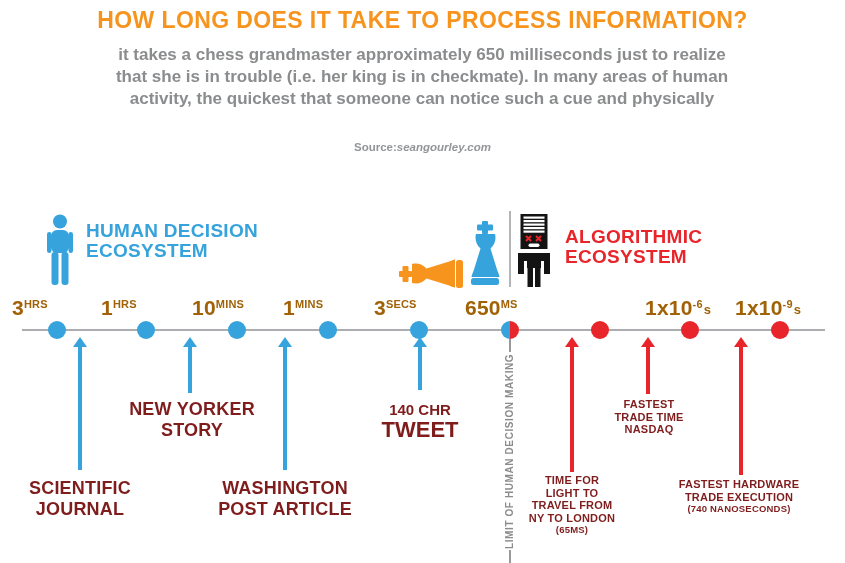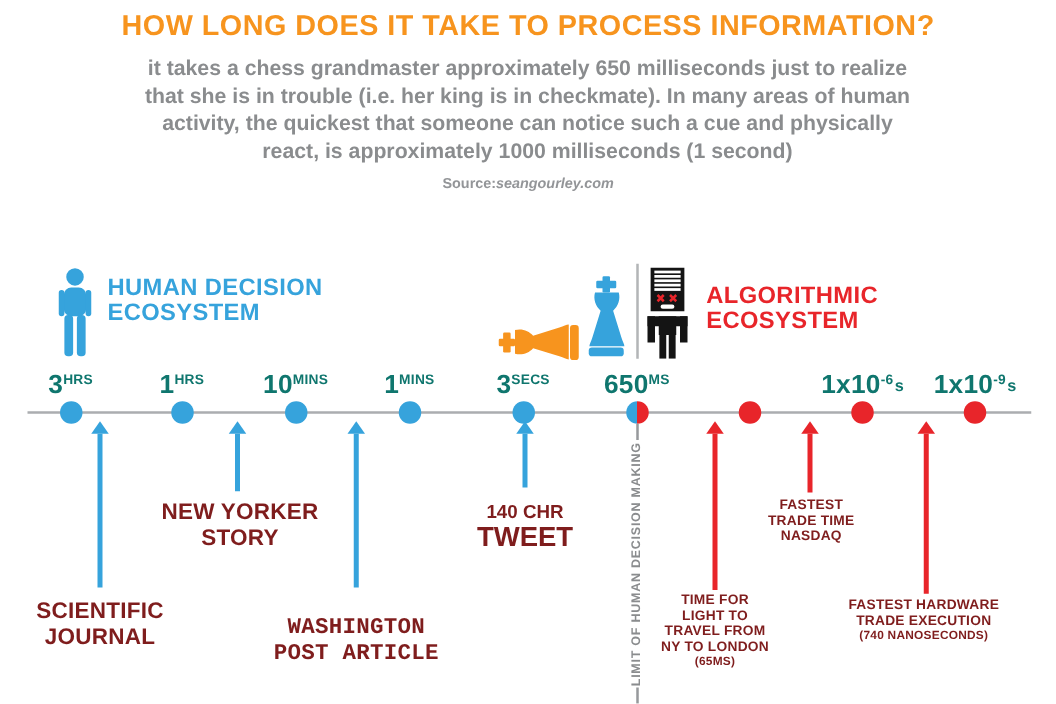--- a/index.html
+++ b/index.html
@@ -23,21 +23,21 @@
   .source .src-label{font-weight:bold;margin-right:0;}
   .source .src-value{font-style:italic;font-weight:bold;}
   
   .eco-label{position:absolute;font-size:19px;font-weight:bold;line-height:20px;letter-spacing:.3px;}
   .eco-label.human{left:86px;top:221px;color:#36A3DC;}
   .eco-label.algo{left:565px;top:227px;color:#E8252A;}
   .icon-wrap{position:absolute;}
   .eco-divider{position:absolute;left:509px;top:211px;width:2px;height:76px;background:#B3B5B7;}
   
   .axis{position:absolute;left:22px;top:329px;width:803px;height:2px;background:#ABADB0;}
-  .tick-label{position:absolute;top:296px;width:90px;text-align:center;color:#0f766e;font-weight:bold;white-space:nowrap;}
+  .tick-label{position:absolute;top:296px;width:90px;color:#a16207;font-weight:bold;white-space:nowrap;}
   .tick-label .big{font-size:21px;letter-spacing:.2px;}
   .tick-label .sup{font-size:11px;position:relative;top:-7px;letter-spacing:.2px;}
   .tick-label .tail{font-size:13px;position:relative;top:-1px;margin-left:1px;}
   .dot{position:absolute;top:321px;width:18px;height:18px;border-radius:50%;}
   .dot.blue{background:#36A3DC;}
   .dot.red{background:#E8252A;}
   .dot.split{background:linear-gradient(90deg,#36A3DC 0 50%,#E8252A 50% 100%);}
   
   .arrow{position:absolute;width:14px;top:337px;}
   .arrow .head{width:0;height:0;margin:0 auto;border-left:7px solid transparent;border-right:7px solid transparent;}
@@ -65,21 +65,20 @@
 </head>
 <body>
 
 <div class="canvas">
 
   <div class="title">HOW LONG DOES IT TAKE TO PROCESS INFORMATION?</div>
   <div class="subtitle">
     <div>it takes a chess grandmaster approximately 650 milliseconds just to realize</div>
     <div>that she is in trouble (i.e. her king is in checkmate). In many areas of human</div>
     <div>activity, the quickest that someone can notice such a cue and physically</div>
-    <div>react, is approximately 1000 milliseconds (1 second)</div>
   </div>
   <div class="source">
     <span class="src-label">Source:</span><span class="src-value">seangourley.com</span>
   </div>
 
   <div class="icon-wrap" style="left:46px;top:214px;width:28px;height:72px;">
     <svg width="28" height="72" viewBox="0 0 28 72" fill="#36A3DC" xmlns="http://www.w3.org/2000/svg">
       <circle cx="14" cy="7.5" r="7"></circle>
       <rect x="5" y="16" width="18" height="23" rx="6"></rect>
       <rect x="1" y="18" width="4.5" height="21" rx="2.2"></rect>
@@ -196,21 +195,21 @@
     </div>
 
   <div class="note lg" style="left:10px;top:478px;width:140px;">
     <div>SCIENTIFIC</div>
     <div>JOURNAL</div>
   </div>
   <div class="note lg" style="left:122px;top:399px;width:140px;">
     <div>NEW YORKER</div>
     <div>STORY</div>
   </div>
-  <div class="note lg" style="left:215px;top:492px;width:140px;font-family:Liberation Mono, monospace;">
+  <div class="note lg" style="left:215px;top:478px;width:140px;">
     <div>WASHINGTON</div>
     <div>POST ARTICLE</div>
   </div>
   <div class="note" style="left:360px;top:401px;width:120px;">
     <span class="tweet-top">140 CHR</span>
     <span class="tweet-main">TWEET</span>
   </div>
   <div class="note sm" style="left:512px;top:474px;width:120px;">
     <div>TIME FOR</div>
     <div>LIGHT TO</div>

